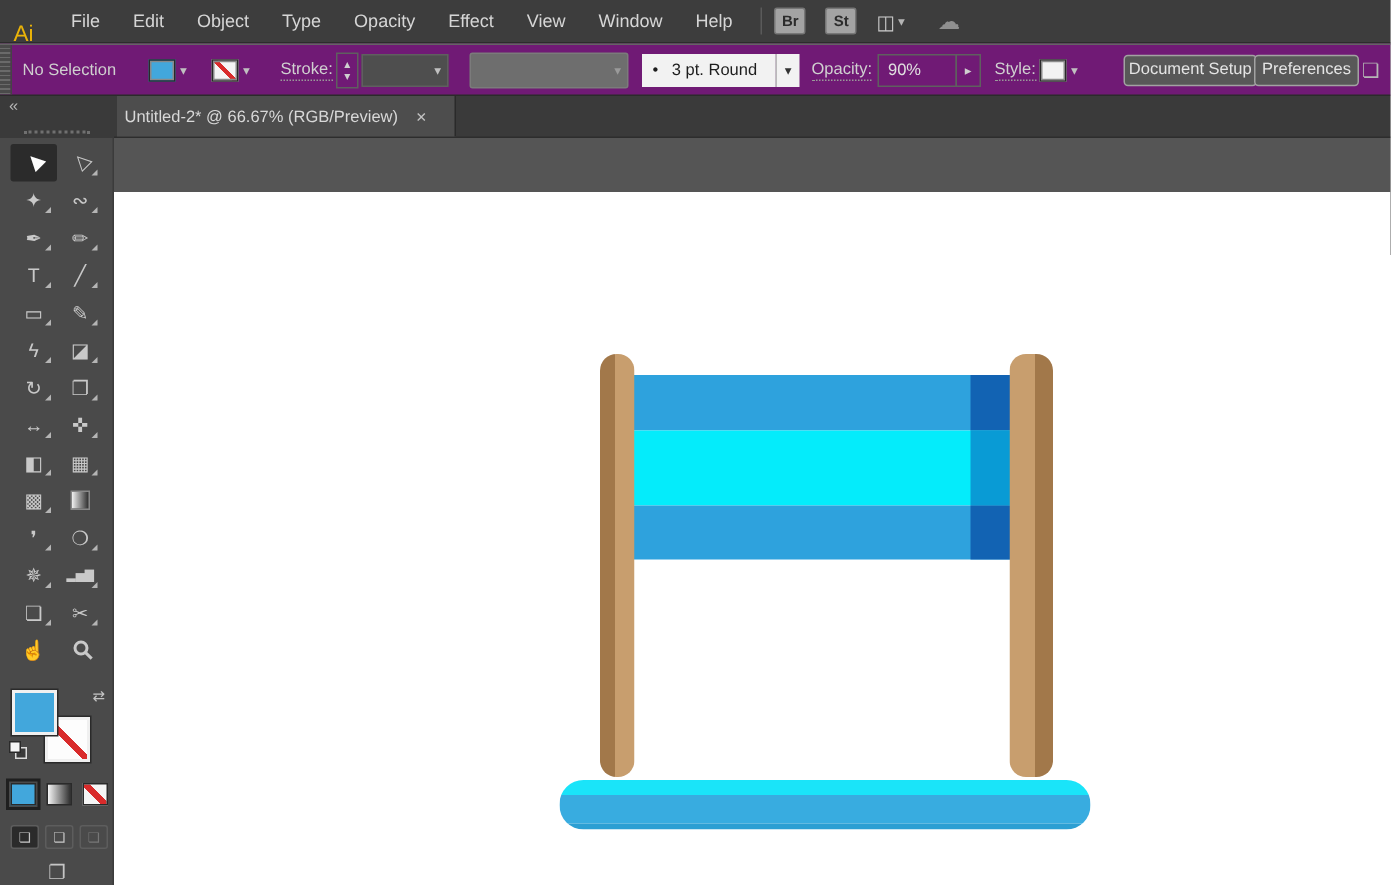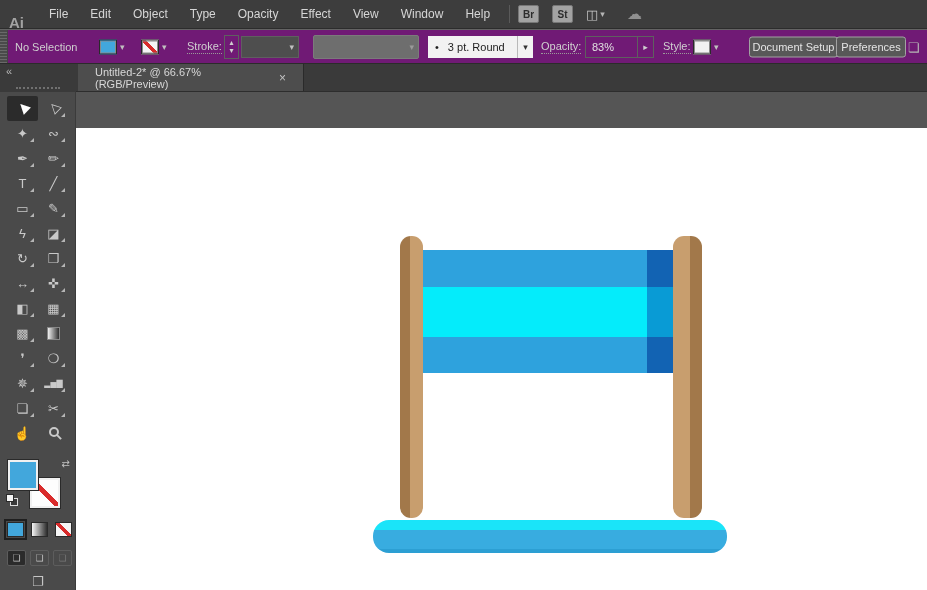--- a/index.html
+++ b/index.html
@@ -1,21 +1,21 @@
 <!DOCTYPE html>
 <html><head>
 <meta charset="utf-8">
 <style>
   * { margin:0; padding:0; box-sizing:border-box; }
   html,body { width:927px; height:590px; overflow:hidden; }
   body { font-family:"Liberation Sans", sans-serif; position:relative; background:#555; font-size:12px; color:#d6d6d6; }
 
   
   .menubar { position:absolute; left:0; top:0; width:927px; height:29px; background:#3d3d3d; border-bottom:1px solid #2c2c2c; display:flex; align-items:center; }
-  .ai-logo { color:#a3a3a3; font-weight:bold; font-size:15px; padding:0 14px 0 9px;margin-top:17px; }
+  .ai-logo { color:#eab308; font-weight:normal; font-size:15px; padding:0 14px 0 9px;margin-top:17px; }
   .menu-items { display:flex; align-items:center; height:100%; }
   .menu-items > span { padding:0 11px; line-height:29px; cursor:default; }
   .mb-sep { width:1px; height:18px; background:#5a5a5a; margin:0 8px; }
   .sqbtn { width:21px; height:18px; background:#a3a3a3; color:#2c2c2c; font-size:10px; font-weight:bold; border:1px solid #777; border-radius:2px; display:flex; align-items:center; justify-content:center; margin-right:13px; }
   .ws-icon { color:#c9c9c9; font-size:13px; margin-right:2px; }
   .chev { color:#b5b5b5; font-size:9px; }
   .cloud-icon { color:#8f8f8f; font-size:15px; margin-left:22px; }
 
   
   .cb { position:absolute; left:0; top:29px; width:927px; height:35px; background:#701a75; border-top:1px solid #646464; border-bottom:1px solid #2b2b2b; font-size:11px; }
@@ -44,21 +44,21 @@
   .cb-stylelbl { left:663px; }
   .cb-stylesw { left:693px; background:#f2f2f2; }
   .cb-style-chev { left:714px; }
   .cbtn { height:21px; border:1px solid #a2a2a2; border-radius:3px; background:#585858; color:#e4e4e4; font-size:11px; display:flex; align-items:center; justify-content:center; }
   .cb-docsetup { left:737px; width:89px;margin-left:12px; }
   .cb-prefs { left:836px; width:70px; }
   .cb-panelicon { left:908px; color:#b5b5b5; font-size:13px; }
 
   
   .tabbar { position:absolute; left:76px; top:64px; right:0; height:28px; background:#3a3a3a; border-bottom:1px solid #2d2d2d; }
-  .doc-tab { position:absolute; left:2px; top:0; height:100%; width:226px; background:#4d4d4d; border-right:1px solid #2a2a2a; display:flex; align-items:center; padding:0 17px; font-size:11px; color:#d8d8d8; }
+  .doc-tab { position:absolute; left:2px; top:0; height:100%; width:226px; background:#4d4d4d; border-right:1px solid #2a2a2a; display:flex; align-items:center; padding:0 5px; font-size:11px; color:#d8d8d8; }
   .doc-tab .close { margin-left:12px; color:#c2c2c2; font-size:12px; }
 
   
   .tb-head { position:absolute; left:0; top:64px; width:76px; height:28px; background:#3a3a3a; }
   .tb-collapse { position:absolute; left:6px; top:1px; color:#b8b8b8; font-size:11px; letter-spacing:-2px; }
   .tb-grip { position:absolute; left:16px; bottom:3px; width:44px; border-top:2px dotted #707070; }
   .toolbar { position:absolute; left:0; top:92px; width:76px; bottom:0; background:#4a4a4a; border-right:1px solid #3b3b3b; }
   .tools { position:absolute; top:4px; left:7px; display:grid; grid-template-columns:31px 31px; }
   .tc { position:relative; width:31px; height:25px; display:flex; align-items:center; justify-content:center; color:#c9c9c9; font-size:13px; }
   .tc.sel { background:#2b2b2b; border-radius:2px; color:#ffffff; }
@@ -148,21 +148,21 @@
     </span>
   <span class="brushbox">
       <span class="cbchev">▾</span>
     </span>
   <span class="strokestyle">
       <span>•</span>
       <span>3 pt. Round</span>
     </span>
   <span class="strokestyle-chev">▾</span>
   <span class="dotted-lbl cb-opacitylbl">Opacity:</span>
-  <span class="opacity-field">83%</span>
+  <span class="opacity-field">90%</span>
   <span class="opacity-btn">▸</span>
   <span class="dotted-lbl cb-stylelbl">Style:</span>
   <span class="swatch cb-stylesw"></span>
   <span class="cbchev cb-style-chev">▾</span>
   <span class="cbtn cb-docsetup">Document Setup</span>
   <span class="cbtn cb-prefs">Preferences</span>
   <span class="cb-panelicon">❏</span>
 </div>
 
 <div class="tabbar">

